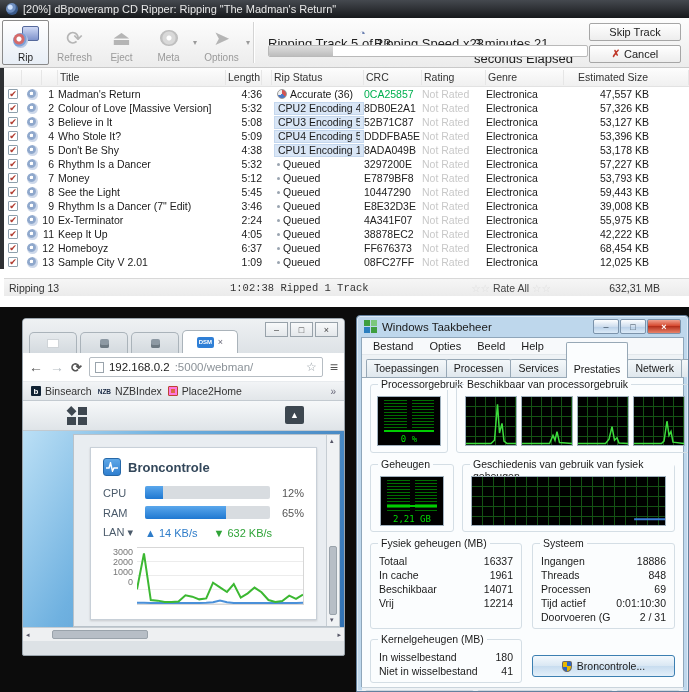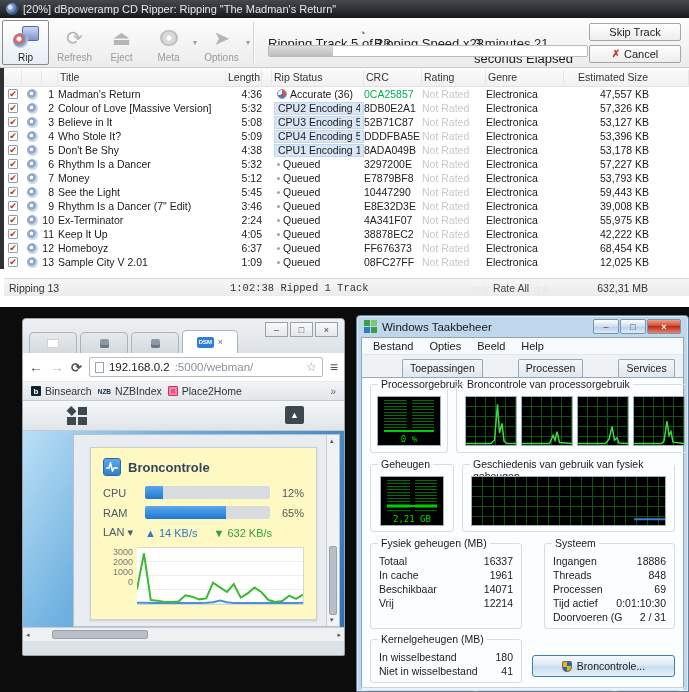--- a/index.html
+++ b/index.html
@@ -67,21 +67,21 @@
   .c-crc { color:#222; }
   .c-crc.ok { color:#00b050; }
   .c-rating { color:#c8c8c8; }
   .c-size { text-align:right; padding-right:40px; }
   .r-footer { position:absolute; left:4px; right:0; top:278px; height:18px; background:linear-gradient(#f6f6f6,#ebebeb);
         border-top:1px solid #d8d8d8; display:flex; align-items:center; font-size:10.5px; color:#333; }
   .f1 { width:226px; padding-left:5px; }
   .f2 { width:205px;font-family:Liberation Mono, monospace; }
   .f3 { width:152px; text-align:center; color:#444; }
   .f3 .st { color:#ddd; }
-  .f4 { flex:1; text-align:right; padding-right:41px; }
+  .f4 { flex:1; text-align:right; padding-right:29px; }
 
   
   #win-browser { position:absolute; left:22px; top:318px; width:323px; height:338px;
         background:#dde2e6; border:1px solid #9aa4ac; border-radius:4px 4px 2px 2px; overflow:hidden; }
   .b-head { position:relative; height:34px; background:linear-gradient(#eef1f3,#dde2e6); }
   .wc { position:absolute; top:3px; right:6px; display:flex; gap:2px; }
   .wc span { width:23px; height:15px; border:1px solid #98a2aa; background:linear-gradient(#f8f9fa,#e4e8eb);
         font-size:9px; color:#444; display:flex; align-items:center; justify-content:center; }
   .tabs { position:absolute; left:6px; bottom:0; display:flex; align-items:flex-end; gap:3px; }
   .tab { height:21px; width:48px; border:1px solid #aab3ba; border-bottom:none; border-radius:5px 5px 0 0;
@@ -123,21 +123,21 @@
   .mm-ico i:first-child { transform:rotate(45deg) scale(.82); }
   .up-ico { position:absolute; right:40px; top:5px; width:19px; height:18px; background:#3d4750; border-radius:2px;
         color:#fff; font-size:9px; display:flex; align-items:center; justify-content:center; }
   .dsm-panel { position:absolute; left:50px; right:4px; top:33px; bottom:14px;
         background:#e9edf1; border:1px solid #b9c2ca; }
   .vscroll { position:absolute; right:0; top:0; bottom:0; width:13px; background:#f0f2f4; border-left:1px solid #c6cdd3;
         font-size:7px; color:#556; }
   .vscroll .a { position:absolute; left:3px; }
   .vscroll .thumb { position:absolute; left:2px; right:2px; top:58%; height:36%; background:#b7bec6;
         border:1px solid #9aa3ab; border-radius:2px; }
-  .widget { position:absolute; left:16px; right:22px; top:12px; bottom:6px; background:#fef9c3;
+  .widget { position:absolute; left:16px; right:22px; top:12px; bottom:6px; background:#ffffff;
         border:1px solid #c8d0d8; box-shadow:0 1px 2px rgba(0,0,0,.15); padding:8px 12px 6px; }
   .w-head { display:flex; align-items:center; gap:7px; margin:2px 0 10px; }
   .w-ico { width:18px; height:18px; background:linear-gradient(#5fa8e8,#2f7fd0); border:1px solid #2668a8;
         border-radius:3px; display:flex; align-items:center; justify-content:center; }
   .w-title { font-size:13px; font-weight:bold; color:#33475a; }
   .w-row { display:flex; align-items:center; margin:7px 0; }
   .w-label { width:42px; font-size:11px; font-weight:normal; color:#4a5a6a; }
   .w-bar { flex:1; height:13px; background:#d8dce0; border-radius:2px; overflow:hidden; }
   .w-fill { height:100%; background:linear-gradient(#5aa7ec,#1f78d1); }
   .w-val { width:34px; text-align:right; font-size:11px; color:#555; }
@@ -167,21 +167,21 @@
         background:linear-gradient(#fdfeff,#cfdeee 50%,#b6cde6 50%,#dcebf8); color:#345;
         font-size:9px; display:flex; align-items:center; justify-content:center; }
   .t-btns .close { width:34px; background:linear-gradient(#f0a08e,#d6492f 45%,#b5301c 50%,#e8836a); color:#fff; font-weight:bold; }
   .t-inner { position:absolute; left:4px; right:4px; top:21px; bottom:4px; background:#f0f4f7;
         border:1px solid #8fa6ba; display:flex; flex-direction:column; }
   .t-menu { height:19px; background:#f7f9fb; display:flex; align-items:center; gap:2px; padding:0 4px;
         font-size:11px; color:#1a1a1a; border-bottom:1px solid #e3e8ec; }
   .t-menu span { padding:2px 7px; }
   .t-tabs { height:22px; display:flex; align-items:flex-end; padding:3px 4px 0; gap:0; background:#eef2f5; }
   .t-tab { font-size:10.5px; color:#1a1a1a; border:1px solid #97a8b6; border-bottom:none; border-radius:2px 2px 0 0;
-        padding:2px 7px 3px; background:linear-gradient(#f4f8fa,#dfe7ed); margin-right:-1px;margin-left:36px; }
+        padding:2px 7px 3px; background:linear-gradient(#f4f8fa,#dfe7ed); margin-right:-1px; }
   .t-tab.active { background:#fbfdfe; position:relative; top:1px; padding-top:20px; z-index:2; }
   .t-page { flex:1; background:#fbfdfe; border-top:1px solid #97a8b6; padding:6px 8px 4px; position:relative; }
   .group { border:1px solid #d4dee5; border-radius:3px; position:relative; padding:10px 6px 5px; }
   .group > .cap { position:absolute; top:-7px; left:7px; background:#fbfdfe; padding:0 3px; font-size:10.5px; color:#1a1a1a; }
   .rowflex { display:flex; gap:8px; margin-bottom:11px; }
   .g-gauge { width:84px; }
   .gauge { width:64px; height:50px; margin:1px auto 0; background:#000; border:1px solid #9fb0bd; position:relative; }
   .gauge .cols { position:absolute; left:6px; right:6px; top:3px; bottom:14px; display:flex; gap:5px; }
   .gauge .col { flex:1; background:repeating-linear-gradient(to bottom, rgba(0,200,0,.55) 0 1px, transparent 1px 3px); }
   .gauge .base { position:absolute; left:6px; right:6px; bottom:13px; height:2px; background:#0c0; }
@@ -189,21 +189,21 @@
         font-family:"DejaVu Sans Mono", monospace; }
   .g-hist { flex:1; }
   .minigraphs { display:flex; gap:4px; justify-content:space-between; padding:1px 2px; }
   .mg { width:52px; height:50px; background:#000; border:1px solid #9fb0bd; position:relative;
         background-image:repeating-linear-gradient(to right, transparent 0 9px, #145214 9px 10px),
                          repeating-linear-gradient(to bottom, transparent 0 9px, #145214 9px 10px); }
   .mg svg, .wide svg { position:absolute; inset:0; width:100%; height:100%; }
   .wide { height:50px; margin:1px 2px 0; background:#000; border:1px solid #9fb0bd; position:relative;
         background-image:repeating-linear-gradient(to right, transparent 0 10px, #145214 10px 11px),
                          repeating-linear-gradient(to bottom, transparent 0 9px, #145214 9px 10px); }
-  .kvgrid { display:flex; gap:22px; margin-bottom:10px; }
+  .kvgrid { display:flex; gap:10px; margin-bottom:10px; }
   .kv-group { padding:10px 8px 4px; }
   .kv { display:flex; font-size:10.5px; color:#1a1a1a; line-height:14px; }
   .kv .v { margin-left:auto; text-align:right; }
   #g-phys,#g-kernel { width:152px; }
   #g-sys { flex:1; }
   .krow { display:flex; gap:10px; align-items:flex-end; }
   .bronbtn { flex:1; height:22px; margin-bottom:6px; border:1px solid #3c7fb1; border-radius:3px;
         background:linear-gradient(#f4f9fd,#d9e7f3 50%,#c7dcef 50%,#e3eff9); font-size:10.5px; color:#1a1a1a;
         display:flex; align-items:center; justify-content:center; gap:5px; }
   .shield { width:10px; height:11px; border-radius:2px 2px 50% 50%;
@@ -713,21 +713,21 @@
             <div class="gauge">
               <span class="cols">
                   <span class="col"></span>
                   <span class="col"></span>
                 </span>
               <span class="base"></span>
               <span class="gtext">0 %</span>
             </div>
           </div>
           <div class="group g-hist">
-            <span class="cap">Broncontrole van processorgebruik</span>
+            <span class="cap">Beschikbaar van processorgebruik</span>
             <div class="minigraphs">
               <div class="mg">
                   <svg viewBox="0 0 100 100" preserveAspectRatio="none">
                     <polyline points="0,97 50,97 57,90 63,15 67,75 72,55 76,92 82,97 100,97" fill="none" stroke="#3ddc3d" stroke-width="1.5" vector-effect="non-scaling-stroke"></polyline>
                   </svg>
                 </div>
               <div class="mg">
                   <svg viewBox="0 0 100 100" preserveAspectRatio="none">
                     <polyline points="0,97 55,97 62,80 66,90 70,72 75,95 100,97" fill="none" stroke="#3ddc3d" stroke-width="1.5" vector-effect="non-scaling-stroke"></polyline>
                   </svg>

